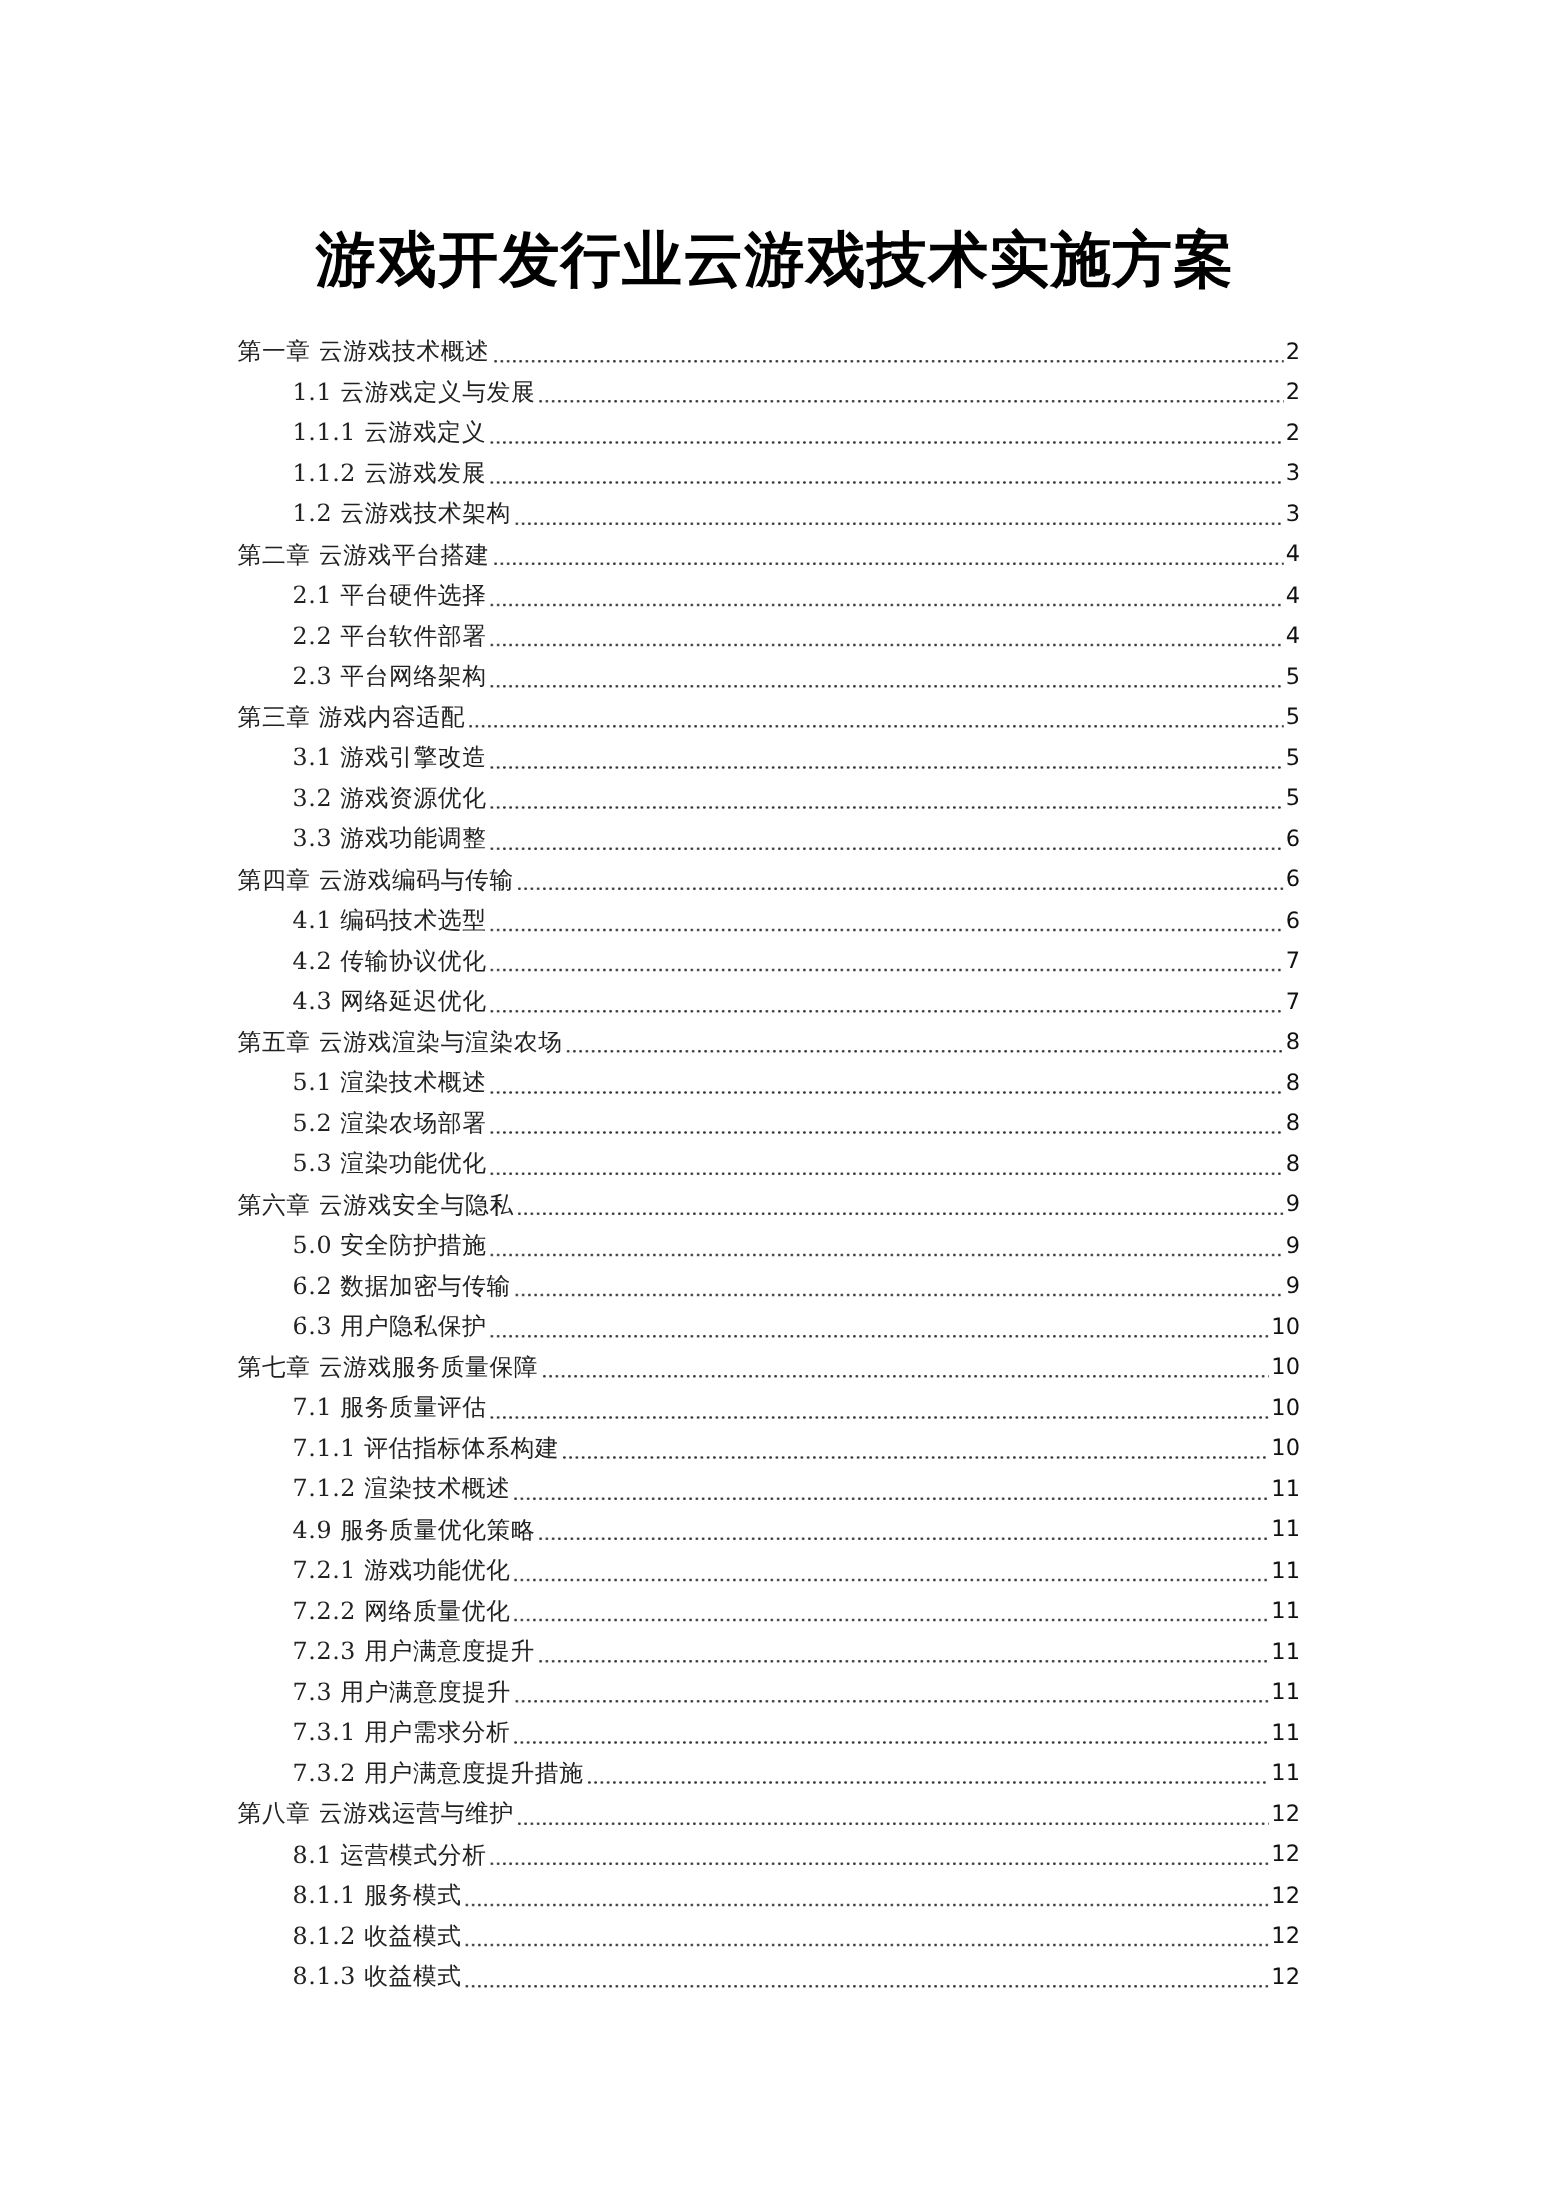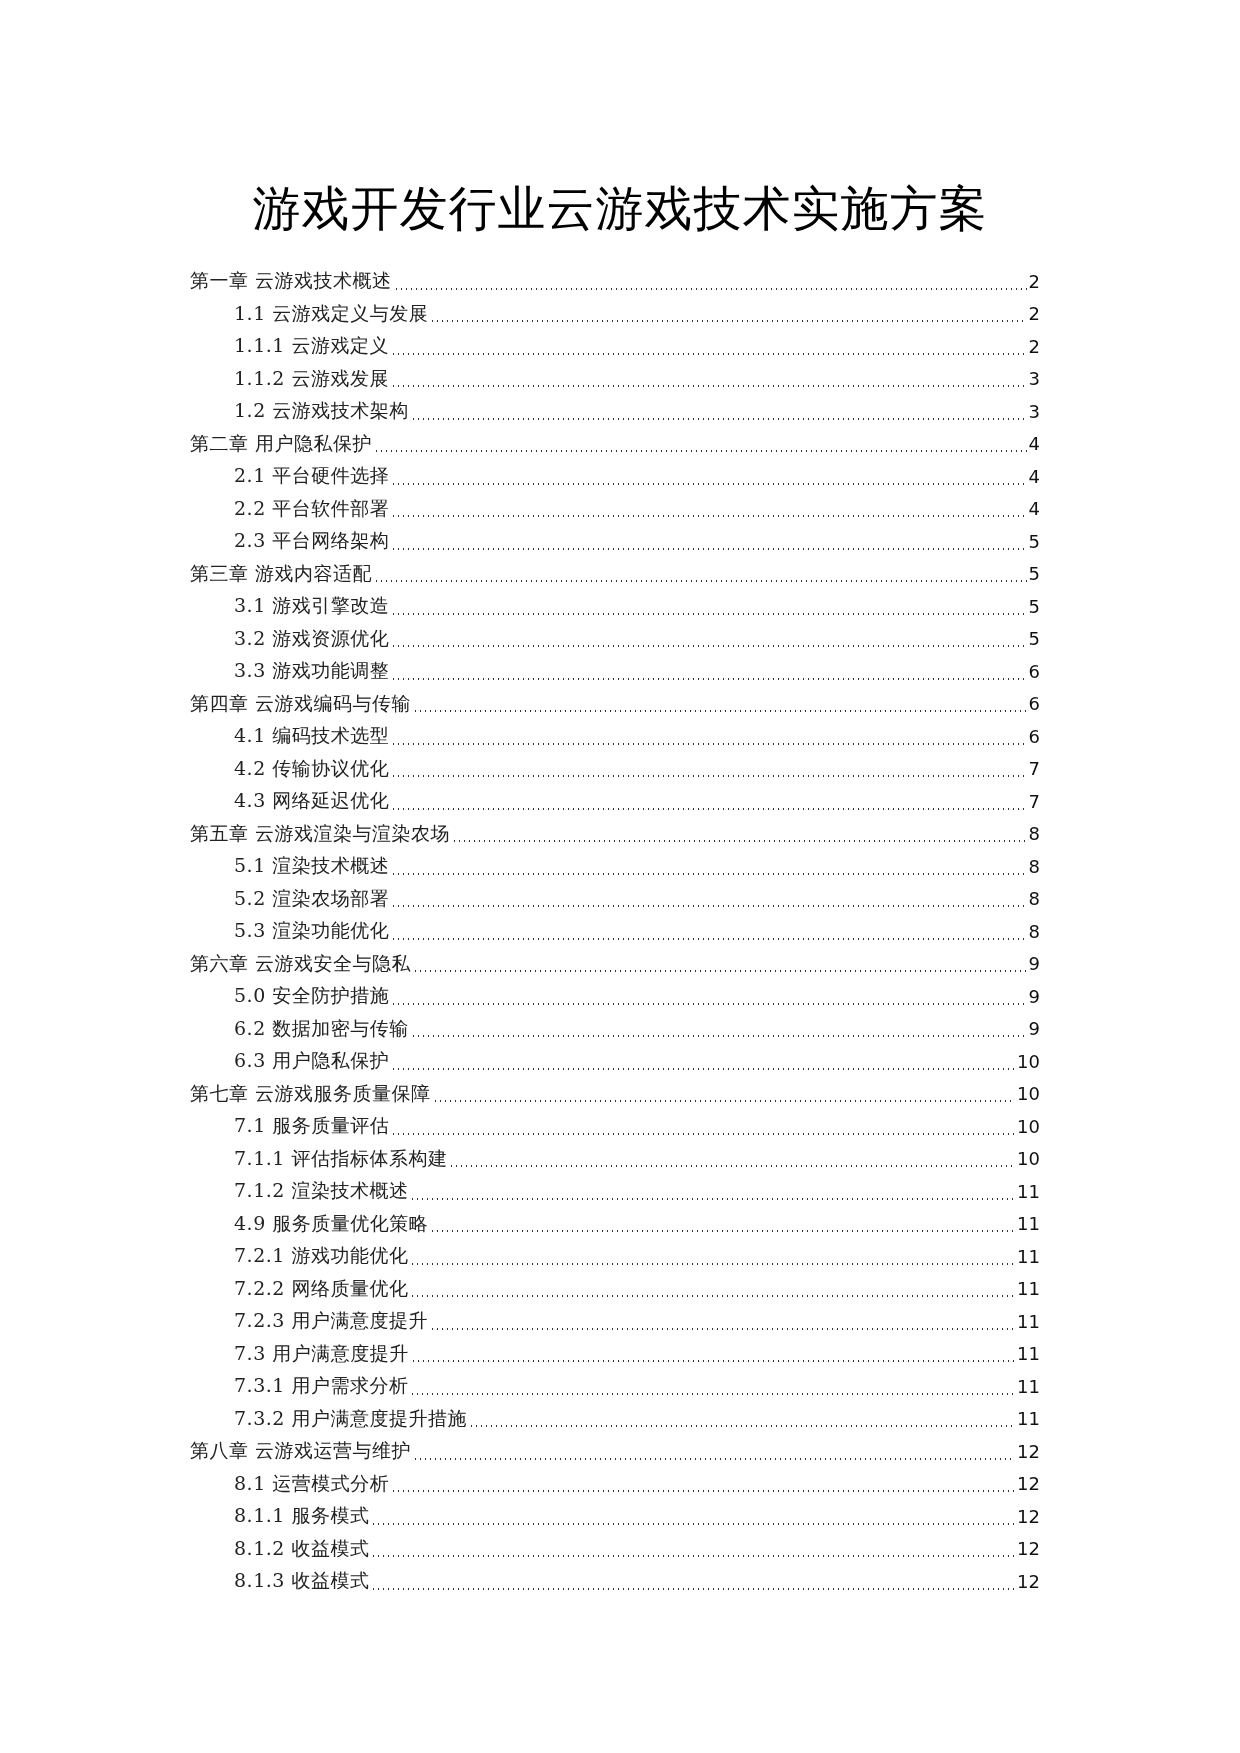--- a/index.html
+++ b/index.html
@@ -1,20 +1,20 @@
 <!DOCTYPE html>
 <html><head>
   <meta charset="utf-8">
   <style>
     html, body { margin: 0; padding: 0; background: #ffffff; }
     body { width: 1240px; height: 1753px; position: relative; overflow: hidden;
            font-family: "DejaVu Serif", "Liberation Serif", serif; color: #1a1a1a; }
     .title { position: absolute; top: 178px; left: 0; width: 1240px; text-align: center;
              font-size: 48px; line-height: 60px; font-family: "DejaVu Sans", "Liberation Sans", sans-serif;
-             font-weight: normal; color: #000; letter-spacing: 1px; margin: 0; }
+             font-weight: bold; color: #000; letter-spacing: 1px; margin: 0; }
     .toc { position: absolute; top: 265px; left: 190px; width: 850px; margin: 0; padding: 0; list-style: none; text-align: center; }
     .toc-row { height: 32.5px; display: flex; align-items: center; font-size: 19px; white-space: nowrap; }
     .toc-row.level-1 { padding-left: 0; }
     .toc-row.level-2, .toc-row.level-3 { padding-left: 44px; }
     .toc-label { flex: 0 0 auto; letter-spacing: 0.5px; color: #222; }
     .toc-leader { flex: 1 1 auto; height: 2px; margin: 0 2px; align-self: flex-end; margin-bottom: 8px;
                   background-image: radial-gradient(circle, #333 0.9px, transparent 1.1px);
                   background-size: 5px 2px; background-repeat: repeat-x; }
     .toc-page { flex: 0 0 auto; font-family: "DejaVu Sans", "Liberation Sans", sans-serif; font-size: 18px; color: #111; }
   </style>
@@ -43,21 +43,21 @@
       <span class="toc-label">1.1.2  云游戏发展</span>
       <span class="toc-leader"></span>
       <span class="toc-page">3</span>
     </li>
     <li class="toc-row level-2">
       <span class="toc-label">1.2  云游戏技术架构</span>
       <span class="toc-leader"></span>
       <span class="toc-page">3</span>
     </li>
     <li class="toc-row level-1">
-      <span class="toc-label">第二章  用户隐私保护</span>
+      <span class="toc-label">第二章  云游戏平台搭建</span>
       <span class="toc-leader"></span>
       <span class="toc-page">4</span>
     </li>
     <li class="toc-row level-2">
       <span class="toc-label">2.1  平台硬件选择</span>
       <span class="toc-leader"></span>
       <span class="toc-page">4</span>
     </li>
     <li class="toc-row level-2">
       <span class="toc-label">2.2  平台软件部署</span>

